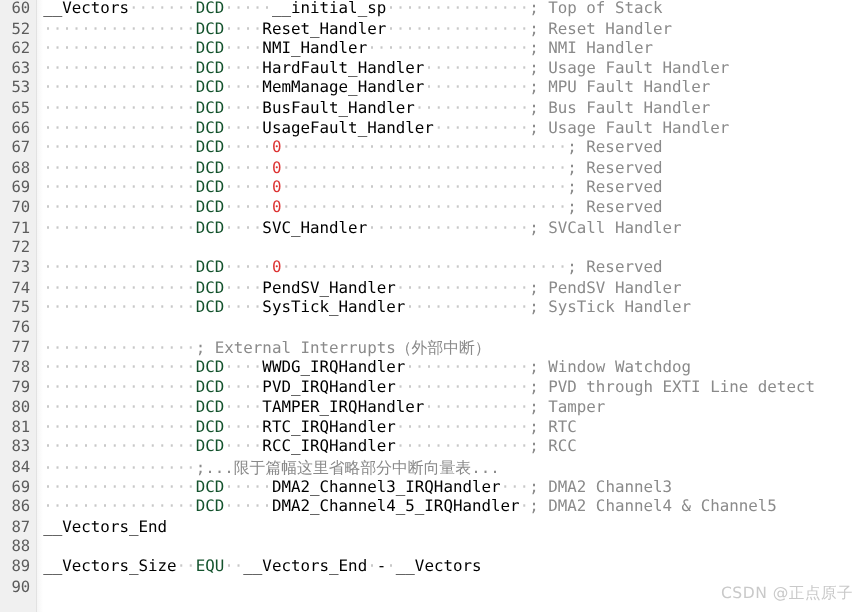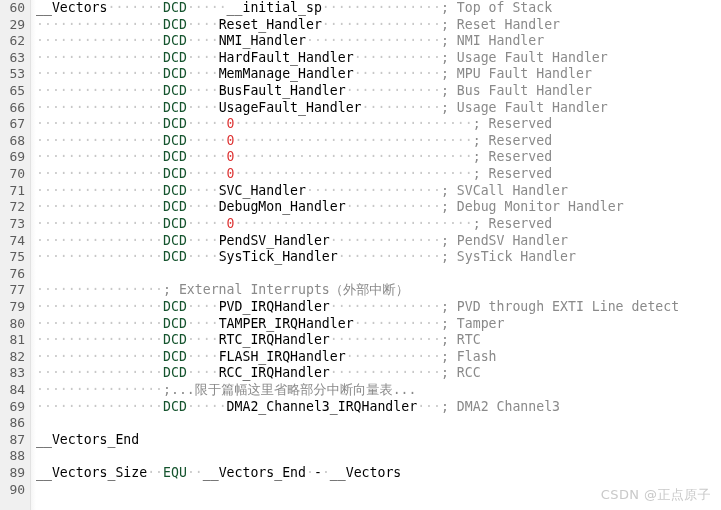--- a/index.html
+++ b/index.html
@@ -84,45 +84,45 @@
 </head>
 <body>
 
 <div id="editor-root">
 
   <div class="gutter"></div>
   <div class="gutter-shade"></div>
 
   <div class="code-layer">
       <div class="line"><span class="lineno">60</span><span class="content"><span class="tok-id">__Vectors</span><span class="tok-dot">·······</span><span class="tok-kw">DCD</span><span class="tok-dot">·····</span><span class="tok-id">__initial_sp</span><span class="tok-dot">···············</span><span class="tok-cmt">; Top of Stack</span></span></div>
-      <div class="line"><span class="lineno">29</span><span class="content"><span class="tok-dot">················</span><span class="tok-kw">DCD</span><span class="tok-dot">····</span><span class="tok-id">Reset_Handler</span><span class="tok-dot">···············</span><span class="tok-cmt">; Reset Handler</span></span></div>
+      <div class="line"><span class="lineno">52</span><span class="content"><span class="tok-dot">················</span><span class="tok-kw">DCD</span><span class="tok-dot">····</span><span class="tok-id">Reset_Handler</span><span class="tok-dot">···············</span><span class="tok-cmt">; Reset Handler</span></span></div>
       <div class="line"><span class="lineno">62</span><span class="content"><span class="tok-dot">················</span><span class="tok-kw">DCD</span><span class="tok-dot">····</span><span class="tok-id">NMI_Handler</span><span class="tok-dot">·················</span><span class="tok-cmt">; NMI Handler</span></span></div>
       <div class="line"><span class="lineno">63</span><span class="content"><span class="tok-dot">················</span><span class="tok-kw">DCD</span><span class="tok-dot">····</span><span class="tok-id">HardFault_Handler</span><span class="tok-dot">···········</span><span class="tok-cmt">; Usage Fault Handler</span></span></div>
       <div class="line"><span class="lineno">53</span><span class="content"><span class="tok-dot">················</span><span class="tok-kw">DCD</span><span class="tok-dot">····</span><span class="tok-id">MemManage_Handler</span><span class="tok-dot">···········</span><span class="tok-cmt">; MPU Fault Handler</span></span></div>
       <div class="line"><span class="lineno">65</span><span class="content"><span class="tok-dot">················</span><span class="tok-kw">DCD</span><span class="tok-dot">····</span><span class="tok-id">BusFault_Handler</span><span class="tok-dot">············</span><span class="tok-cmt">; Bus Fault Handler</span></span></div>
       <div class="line"><span class="lineno">66</span><span class="content"><span class="tok-dot">················</span><span class="tok-kw">DCD</span><span class="tok-dot">····</span><span class="tok-id">UsageFault_Handler</span><span class="tok-dot">··········</span><span class="tok-cmt">; Usage Fault Handler</span></span></div>
       <div class="line"><span class="lineno">67</span><span class="content"><span class="tok-dot">················</span><span class="tok-kw">DCD</span><span class="tok-dot">·····</span><span class="tok-num">0</span><span class="tok-dot">······························</span><span class="tok-cmt">; Reserved</span></span></div>
       <div class="line"><span class="lineno">68</span><span class="content"><span class="tok-dot">················</span><span class="tok-kw">DCD</span><span class="tok-dot">·····</span><span class="tok-num">0</span><span class="tok-dot">······························</span><span class="tok-cmt">; Reserved</span></span></div>
       <div class="line"><span class="lineno">69</span><span class="content"><span class="tok-dot">················</span><span class="tok-kw">DCD</span><span class="tok-dot">·····</span><span class="tok-num">0</span><span class="tok-dot">······························</span><span class="tok-cmt">; Reserved</span></span></div>
       <div class="line"><span class="lineno">70</span><span class="content"><span class="tok-dot">················</span><span class="tok-kw">DCD</span><span class="tok-dot">·····</span><span class="tok-num">0</span><span class="tok-dot">······························</span><span class="tok-cmt">; Reserved</span></span></div>
       <div class="line"><span class="lineno">71</span><span class="content"><span class="tok-dot">················</span><span class="tok-kw">DCD</span><span class="tok-dot">····</span><span class="tok-id">SVC_Handler</span><span class="tok-dot">·················</span><span class="tok-cmt">; SVCall Handler</span></span></div>
-      <div class="line"><span class="lineno">72</span><span class="content"><span class="tok-dot">················</span><span class="tok-kw">DCD</span><span class="tok-dot">····</span><span class="tok-id">DebugMon_Handler</span><span class="tok-dot">············</span><span class="tok-cmt">; Debug Monitor Handler</span></span></div>
+      <div class="line"><span class="lineno">72</span></div>
       <div class="line"><span class="lineno">73</span><span class="content"><span class="tok-dot">················</span><span class="tok-kw">DCD</span><span class="tok-dot">·····</span><span class="tok-num">0</span><span class="tok-dot">······························</span><span class="tok-cmt">; Reserved</span></span></div>
       <div class="line"><span class="lineno">74</span><span class="content"><span class="tok-dot">················</span><span class="tok-kw">DCD</span><span class="tok-dot">····</span><span class="tok-id">PendSV_Handler</span><span class="tok-dot">··············</span><span class="tok-cmt">; PendSV Handler</span></span></div>
       <div class="line"><span class="lineno">75</span><span class="content"><span class="tok-dot">················</span><span class="tok-kw">DCD</span><span class="tok-dot">····</span><span class="tok-id">SysTick_Handler</span><span class="tok-dot">·············</span><span class="tok-cmt">; SysTick Handler</span></span></div>
       <div class="line"><span class="lineno">76</span><span class="content"></span></div>
       <div class="line"><span class="lineno">77</span><span class="content"><span class="tok-dot">················</span><span class="tok-cmt">; External Interrupts</span><span class="tok-cjk">（外部中断）</span></span></div>
+      <div class="line"><span class="lineno">78</span><span class="content"><span class="tok-dot">················</span><span class="tok-kw">DCD</span><span class="tok-dot">····</span><span class="tok-id">WWDG_IRQHandler</span><span class="tok-dot">·············</span><span class="tok-cmt">; Window Watchdog</span></span></div>
       <div class="line"><span class="lineno">79</span><span class="content"><span class="tok-dot">················</span><span class="tok-kw">DCD</span><span class="tok-dot">····</span><span class="tok-id">PVD_IRQHandler</span><span class="tok-dot">··············</span><span class="tok-cmt">; PVD through EXTI Line detect</span></span></div>
       <div class="line"><span class="lineno">80</span><span class="content"><span class="tok-dot">················</span><span class="tok-kw">DCD</span><span class="tok-dot">····</span><span class="tok-id">TAMPER_IRQHandler</span><span class="tok-dot">···········</span><span class="tok-cmt">; Tamper</span></span></div>
       <div class="line"><span class="lineno">81</span><span class="content"><span class="tok-dot">················</span><span class="tok-kw">DCD</span><span class="tok-dot">····</span><span class="tok-id">RTC_IRQHandler</span><span class="tok-dot">··············</span><span class="tok-cmt">; RTC</span></span></div>
-      <div class="line"><span class="lineno">82</span><span class="content"><span class="tok-dot">················</span><span class="tok-kw">DCD</span><span class="tok-dot">····</span><span class="tok-id">FLASH_IRQHandler</span><span class="tok-dot">············</span><span class="tok-cmt">; Flash</span></span></div>
       <div class="line"><span class="lineno">83</span><span class="content"><span class="tok-dot">················</span><span class="tok-kw">DCD</span><span class="tok-dot">····</span><span class="tok-id">RCC_IRQHandler</span><span class="tok-dot">··············</span><span class="tok-cmt">; RCC</span></span></div>
       <div class="line"><span class="lineno">84</span><span class="content"><span class="tok-dot">················</span><span class="tok-cmt">;...</span><span class="tok-cjk">限于篇幅这里省略部分中断向量表</span><span class="tok-cmt">...</span></span></div>
       <div class="line"><span class="lineno">69</span><span class="content"><span class="tok-dot">················</span><span class="tok-kw">DCD</span><span class="tok-dot">·····</span><span class="tok-id">DMA2_Channel3_IRQHandler</span><span class="tok-dot">···</span><span class="tok-cmt">; DMA2 Channel3</span></span></div>
-      <div class="line"><span class="lineno">86</span></div>
+      <div class="line"><span class="lineno">86</span><span class="content"><span class="tok-dot">················</span><span class="tok-kw">DCD</span><span class="tok-dot">·····</span><span class="tok-id">DMA2_Channel4_5_IRQHandler</span><span class="tok-dot">·</span><span class="tok-cmt">; DMA2 Channel4 &amp; Channel5</span></span></div>
       <div class="line"><span class="lineno">87</span><span class="content"><span class="tok-id">__Vectors_End</span></span></div>
       <div class="line"><span class="lineno">88</span><span class="content"></span></div>
       <div class="line"><span class="lineno">89</span><span class="content"><span class="tok-id">__Vectors_Size</span><span class="tok-dot">··</span><span class="tok-kw">EQU</span><span class="tok-dot">··</span><span class="tok-id">__Vectors_End</span><span class="tok-dot">·</span><span class="tok-id">-</span><span class="tok-dot">·</span><span class="tok-id">__Vectors</span></span></div>
       <div class="line"><span class="lineno">90</span><span class="content"></span></div>
     </div>
 
   <div class="watermark">CSDN @正点原子</div>
 
 </div>
 

